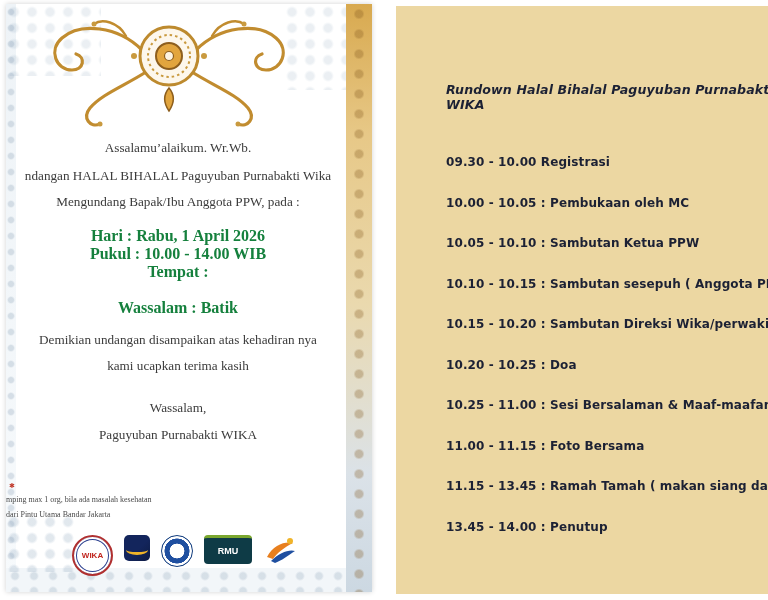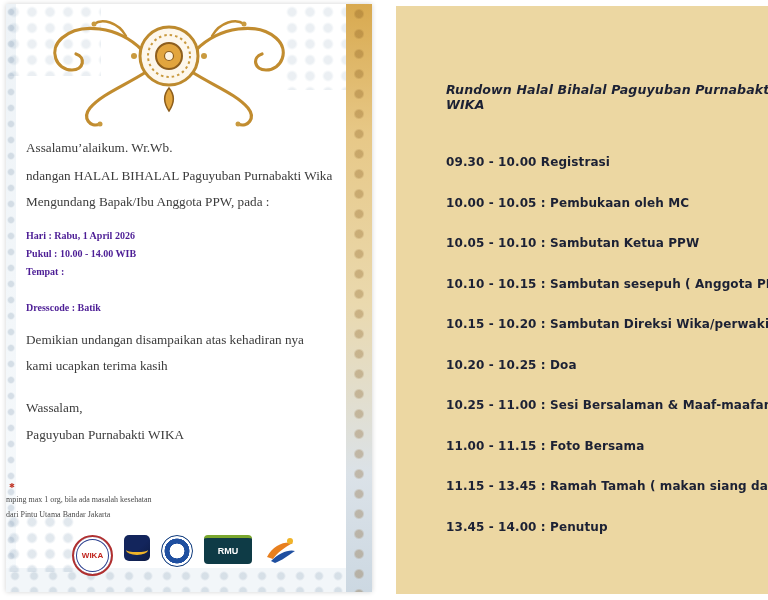--- a/index.html
+++ b/index.html
@@ -39,25 +39,25 @@
     background-image: radial-gradient(circle at 8px 8px, rgba(110,140,170,.25) 3.5px, rgba(110,140,170,0) 6px);
     background-size: 18px 16px;
   }
   .corner-tl { left: 0; top: 0; width: 95px; height: 72px; }
   .corner-tr { right: 26px; top: 0; width: 62px; height: 86px; }
   .corner-bl { left: 0; bottom: 20px; width: 74px; height: 58px; opacity: .8; }
 
   .ornament { position: absolute; left: 0; top: 6px; z-index: 2; }
 
   .t {
-    position: absolute; left: 20px; right: 34px; text-align: left;
+    position: absolute; left: 12px; right: 34px; text-align: center;
     font-size: 13.2px; color: #3b3b3b; line-height: 16px; z-index: 2;
     white-space: nowrap;
   }
-  .t.bold { font-weight: bold; color: #4c1d95; font-size: 10px; }
+  .t.bold { font-weight: bold; color: #15803d; font-size: 16px; }
   .t.small-note {
     left: 0; right: auto; text-align: left; font-size: 8px; color: #4a4a4a;
     line-height: 10px;
   }
   .note-marker {
     position: absolute; left: 3px; z-index: 2; font-size: 7px; color: #c0392b;
     font-family: "DejaVu Sans", sans-serif;
   }
 
   
@@ -151,21 +151,21 @@
       <path d="M163 78 C169 85 169 92 163 101 C157 92 157 85 163 78 Z" fill="#e2a53e" stroke="#8d5e1d" stroke-width="1.5"></path>
     </svg>
 
     <div class="t" style="top:136px">Assalamu’alaikum. Wr.Wb.</div>
     <div class="t" style="top:164px">ndangan HALAL BIHALAL Paguyuban Purnabakti Wika</div>
     <div class="t" style="top:190px">Mengundang Bapak/Ibu Anggota PPW, pada  :</div>
 
     <div class="t bold" style="top:224px">Hari   : Rabu, 1 April 2026</div>
     <div class="t bold" style="top:242px">Pukul  : 10.00 - 14.00 WIB</div>
     <div class="t bold" style="top:260px">Tempat :</div>
-    <div class="t bold" style="top:296px">Dresscode : Batik</div>
+    <div class="t bold" style="top:296px">Wassalam : Batik</div>
 
     <div class="t" style="top:328px">Demikian undangan disampaikan atas kehadiran nya</div>
     <div class="t" style="top:396px">Wassalam,</div>
 
     <div class="t" style="top:354px">kami ucapkan terima kasih</div>
     <div class="t" style="top:423px">Paguyuban Purnabakti WIKA</div>
 
     <div class="note-marker" style="top:478px">✱</div>
     <div class="t small-note" style="top:491px">mping max 1 org, bila ada masalah kesehatan</div>
     <div class="t small-note" style="top:506px">dari Pintu Utama Bandar Jakarta</div>

